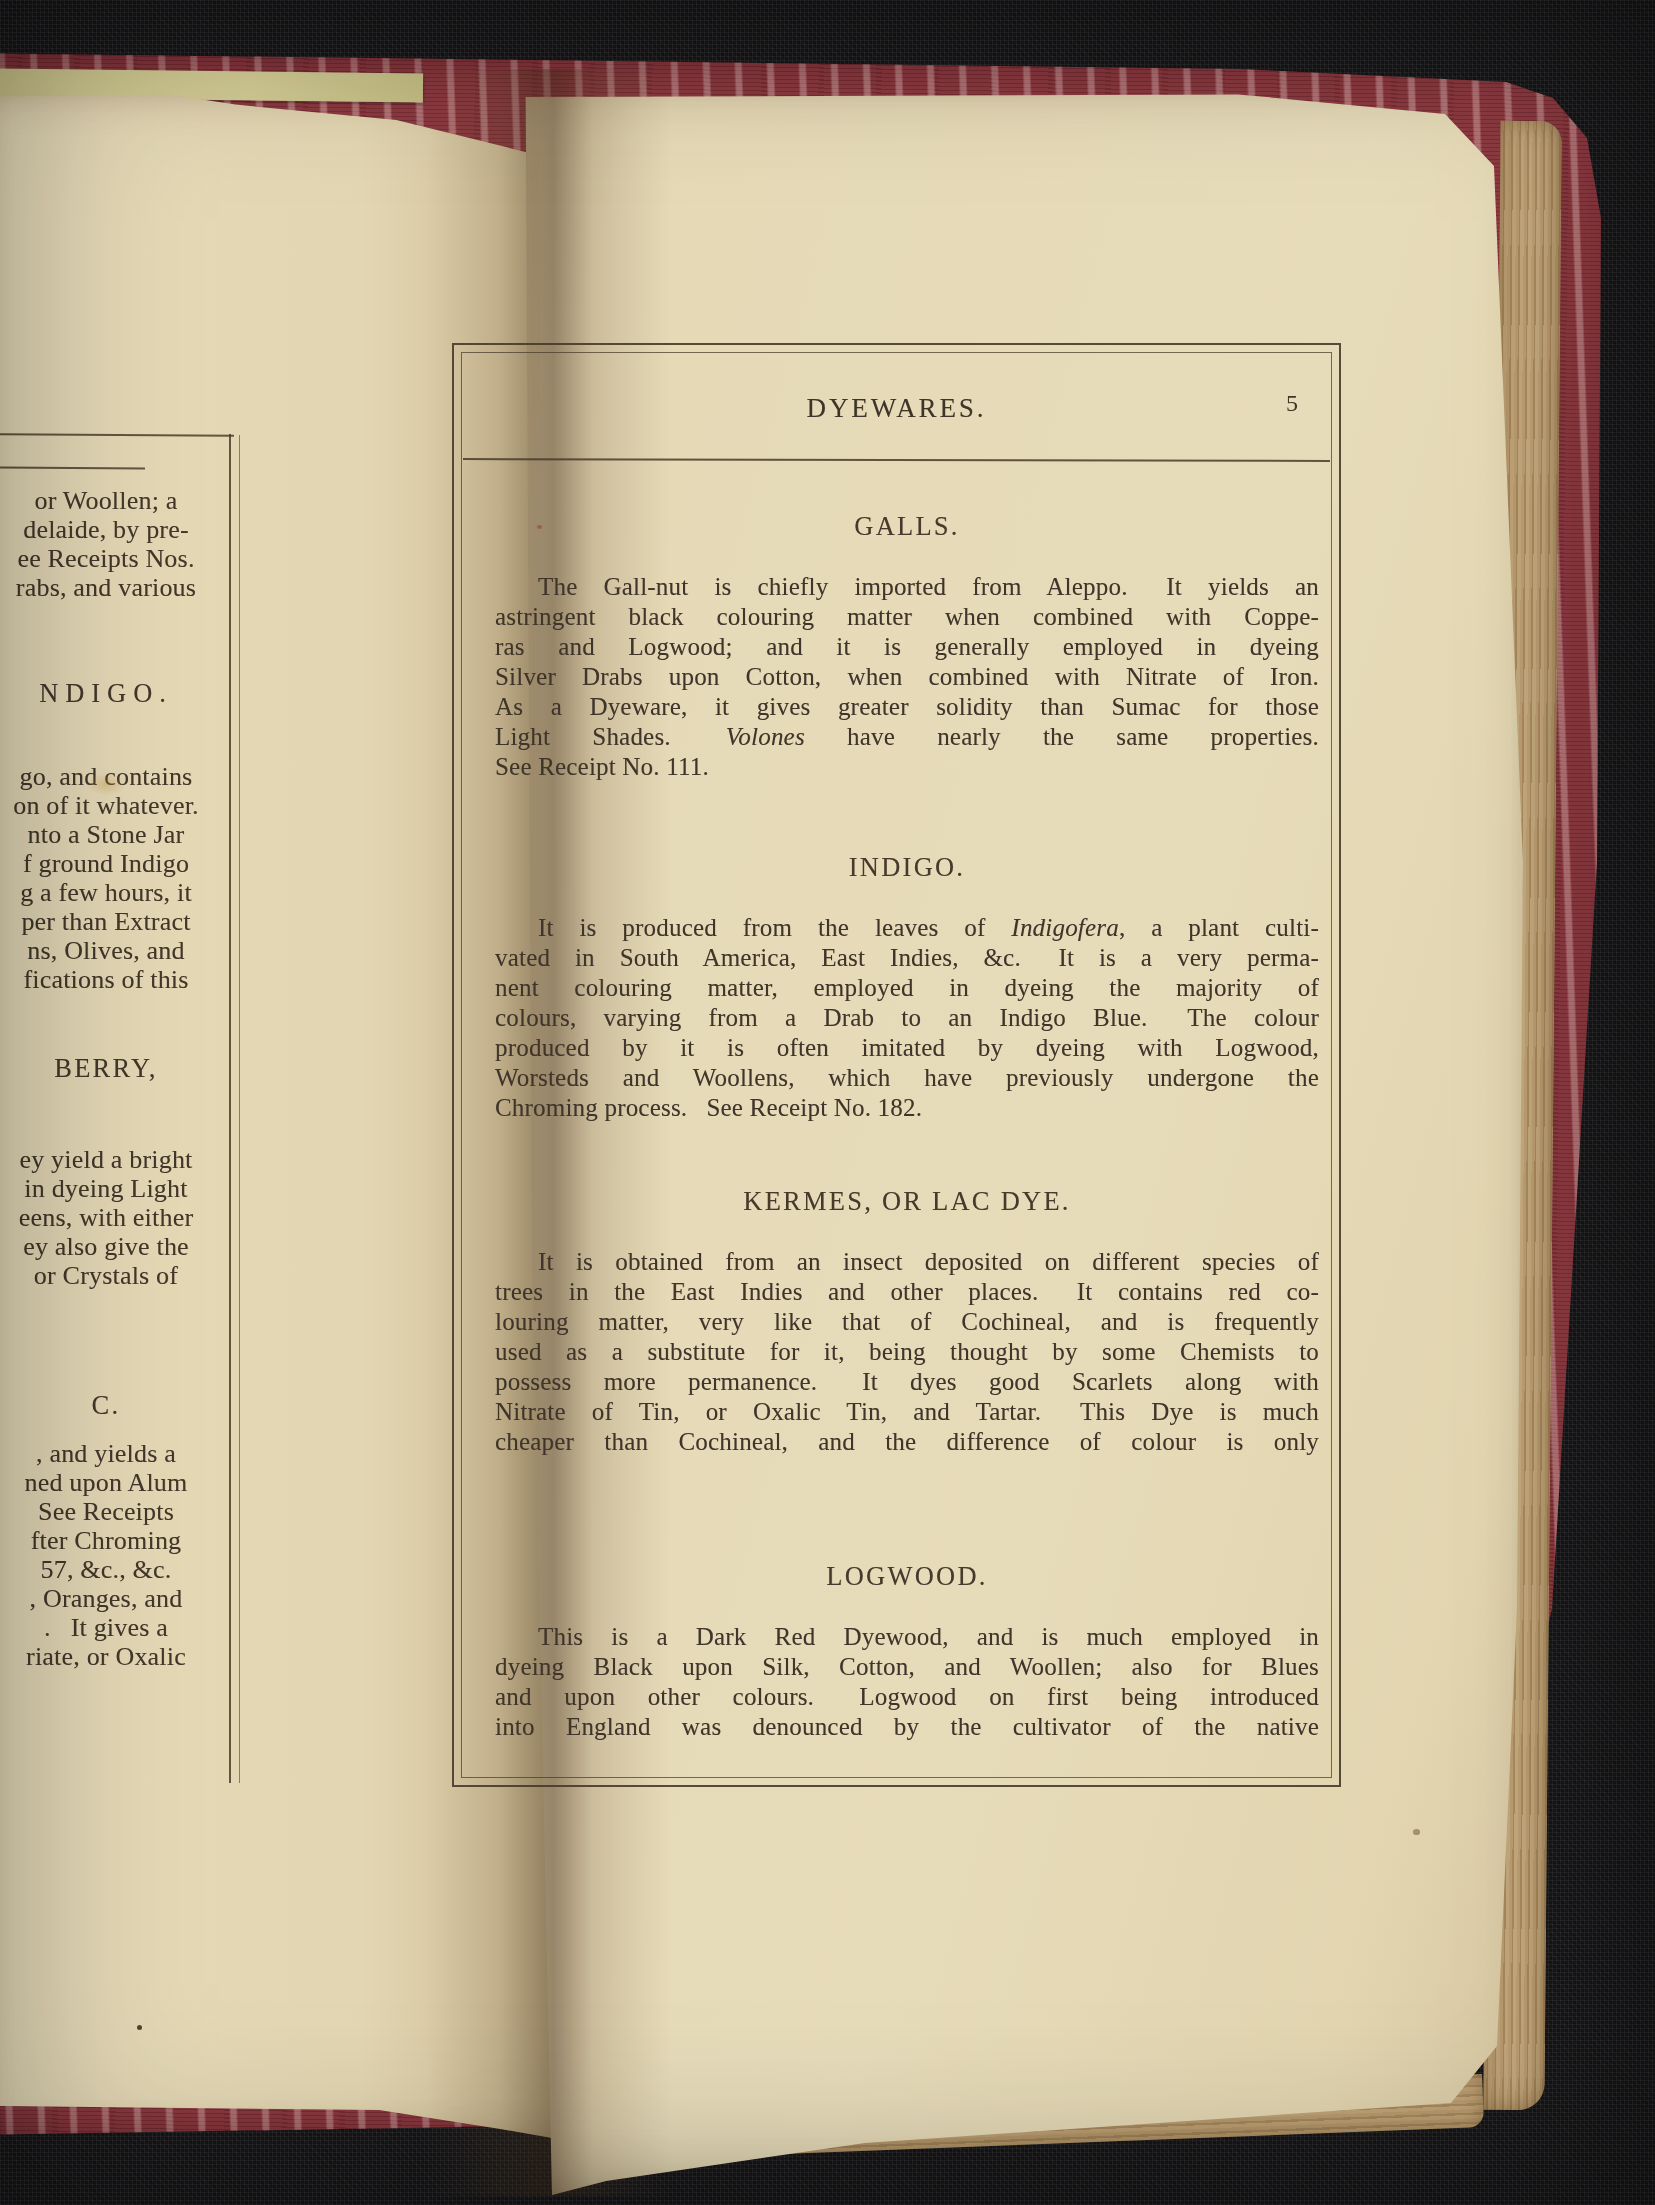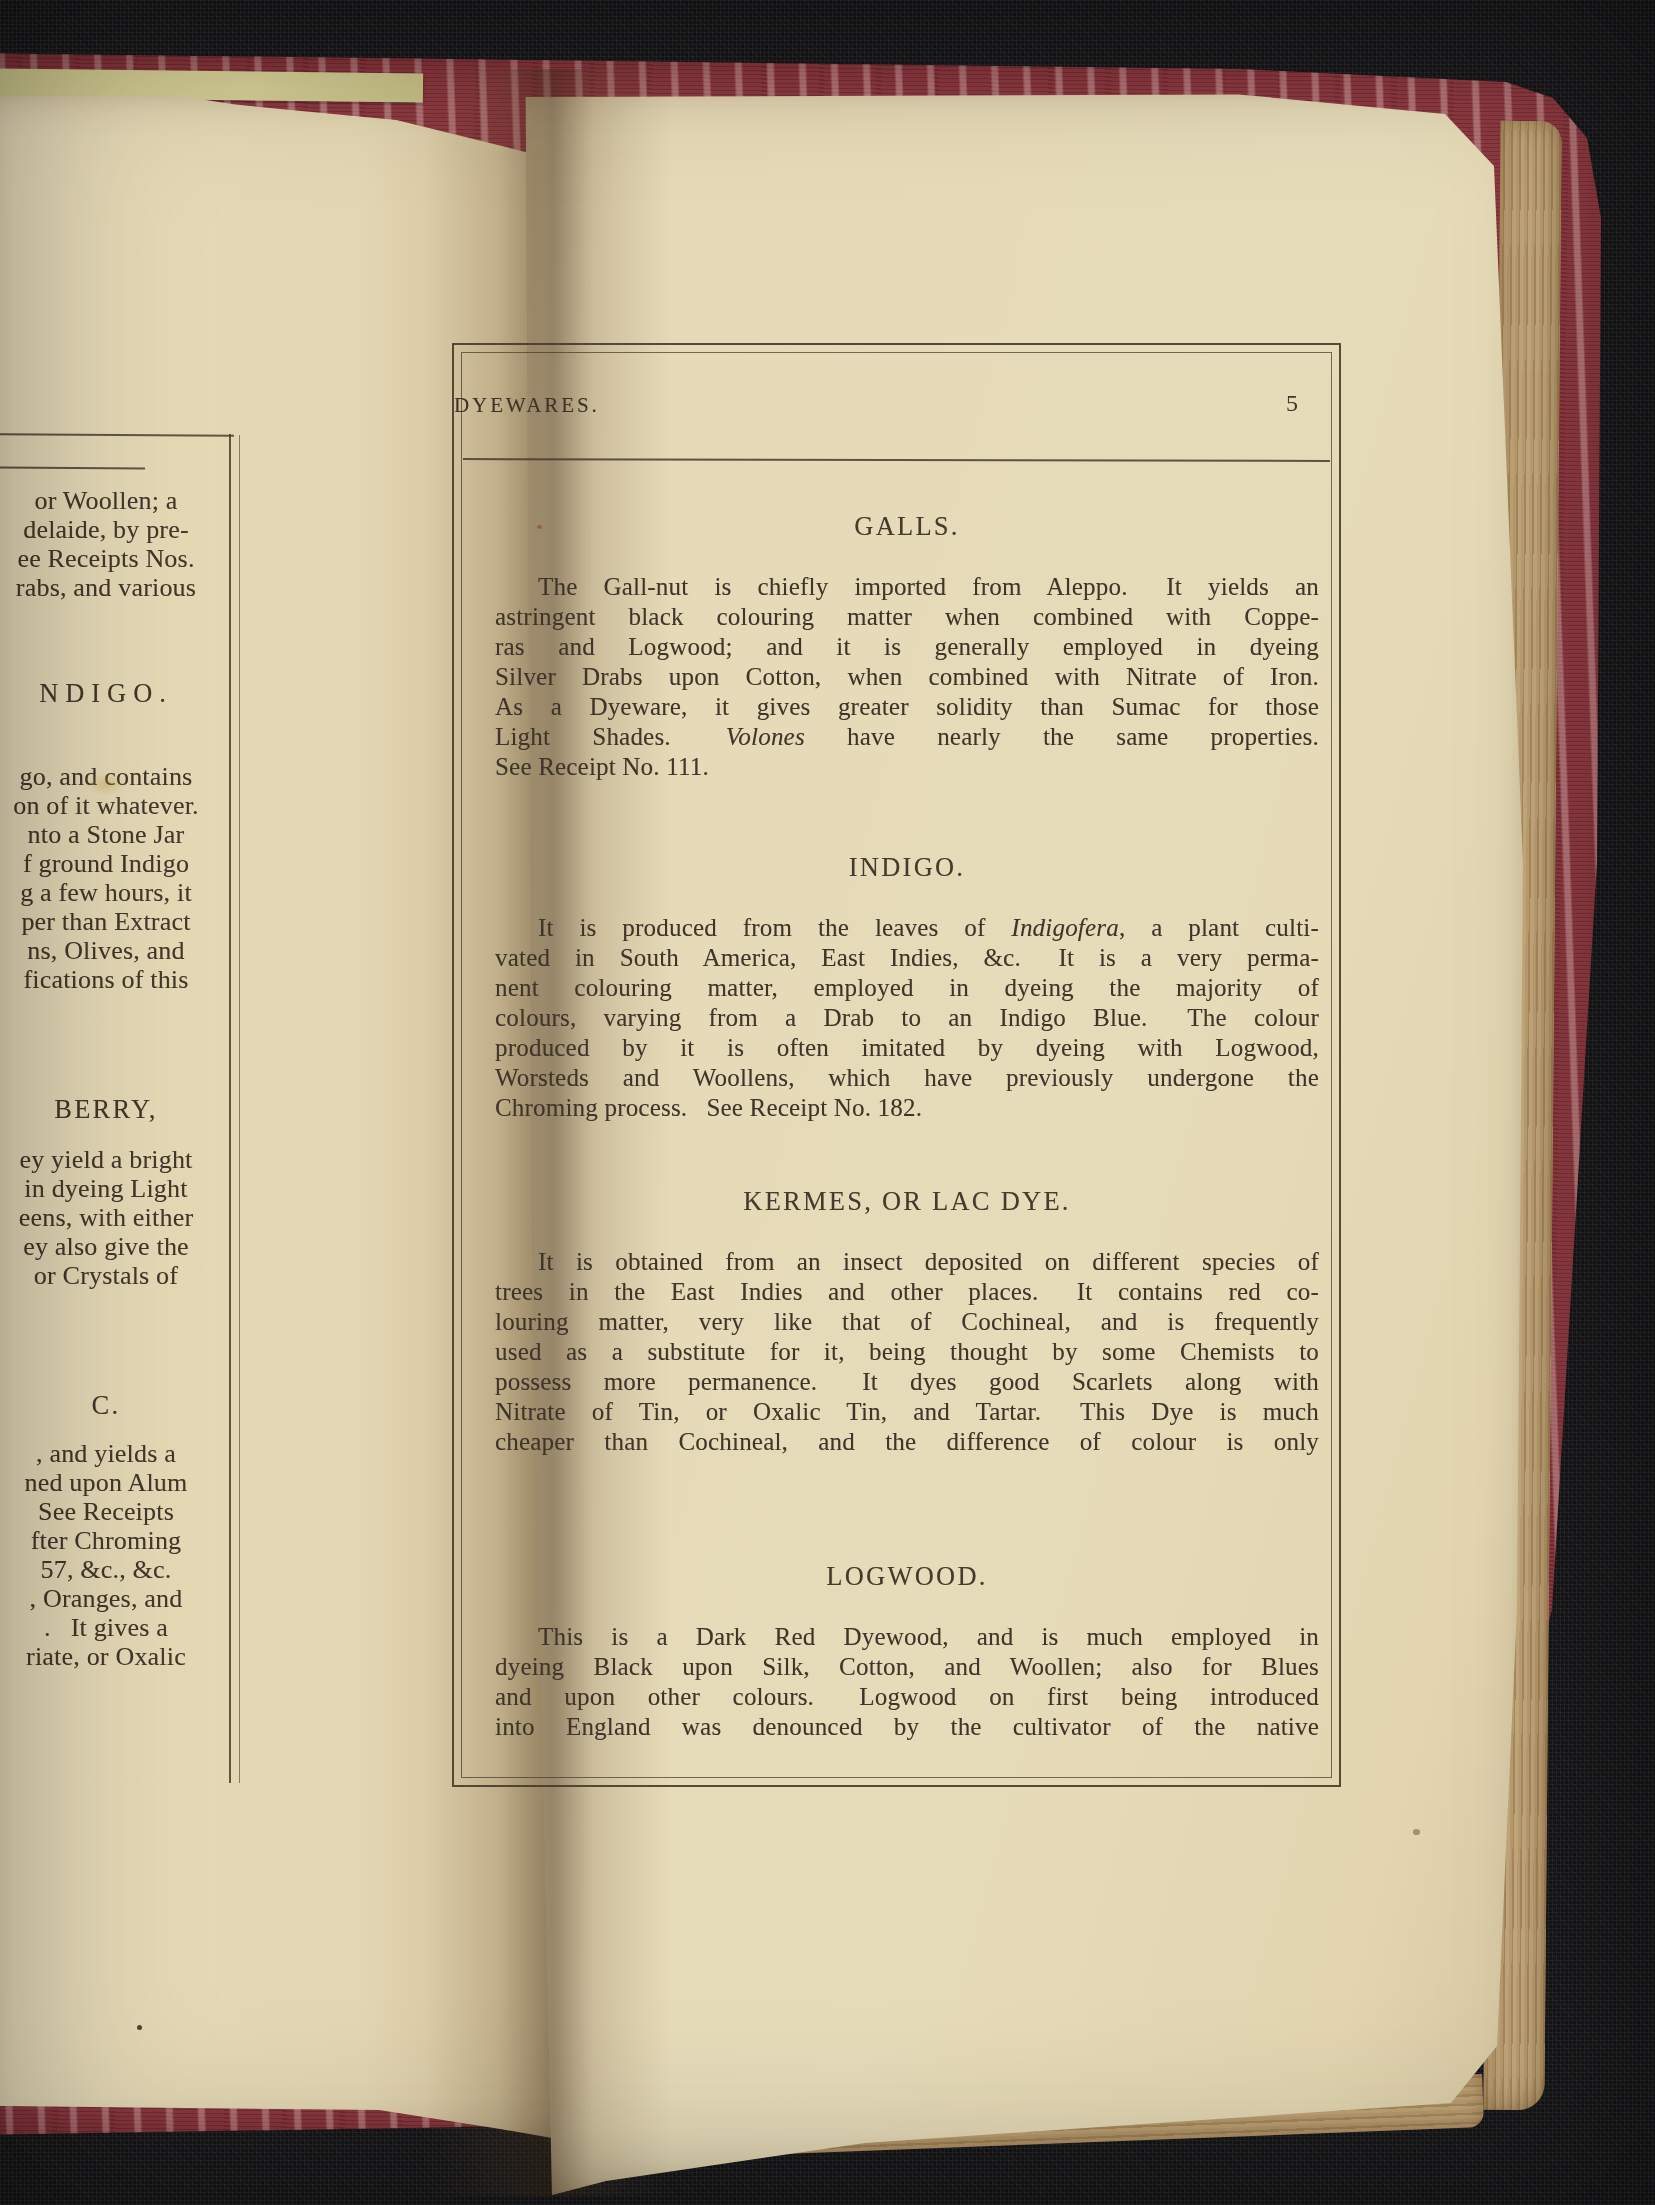--- a/index.html
+++ b/index.html
@@ -68,31 +68,31 @@
   .lf-v2{left:239px;top:435px;width:1.1px;height:1348px;opacity:.7;}
 
   .left-text{position:absolute;left:0;top:0;width:212px;color:#42372a;}
   .lgroup{position:absolute;left:0;width:212px;text-align:center;
     font-size:26px;line-height:29px;letter-spacing:0.2px;
     text-shadow:0.3px 0.3px 0 rgba(62,52,40,.25);}
   .lheading{font-size:26.4px;letter-spacing:2.3px;}
   .lg0{top:486px;}
   .lg1{top:679px;letter-spacing:7px;}
   .lg2{top:762px;}
-  .lg3{top:1095px;}
+  .lg3{top:1054px;}
   .lg4{top:1145px;}
   .lg5{top:1391px;}
   .lg6{top:1439px;}
 
   
   .rframe{position:absolute;left:452px;top:343px;width:889px;height:1444px;
     border:2.3px solid rgba(70,58,42,.9);box-sizing:border-box;color:#3e3428;}
   .rframe-inner{position:absolute;inset:7px;border:1.1px solid rgba(70,58,42,.72);}
-  .running-head{position:absolute;top:48px;left:0;width:100%;
-    font-size:21px;letter-spacing:2.9px;color:#3e3428;
+  .running-head{position:absolute;top:48px;left:0;width:100%;text-align:center;
+    font-size:27px;letter-spacing:2.9px;color:#3e3428;
     text-shadow:0.3px 0.3px 0 rgba(62,52,40,.3);}
   .page-num{position:absolute;top:45px;right:41px;font-size:24px;color:#3e3428;}
   .head-rule{position:absolute;top:114px;left:9.2px;right:9.2px;height:1.7px;
     background:rgba(70,58,42,.85);transform:rotate(.12deg);}
 
   .section{position:absolute;left:41px;width:824px;}
   .sec0{top:166px;} .sec1{top:507px;} .sec2{top:841px;} .sec3{top:1216px;}
   .sec-heading{height:33px;text-align:center;font-size:26.4px;letter-spacing:2.3px;
     color:#453a2c;text-shadow:0.3px 0.3px 0 rgba(62,52,40,.3);margin-bottom:28px;}
   .para{width:100%;}

